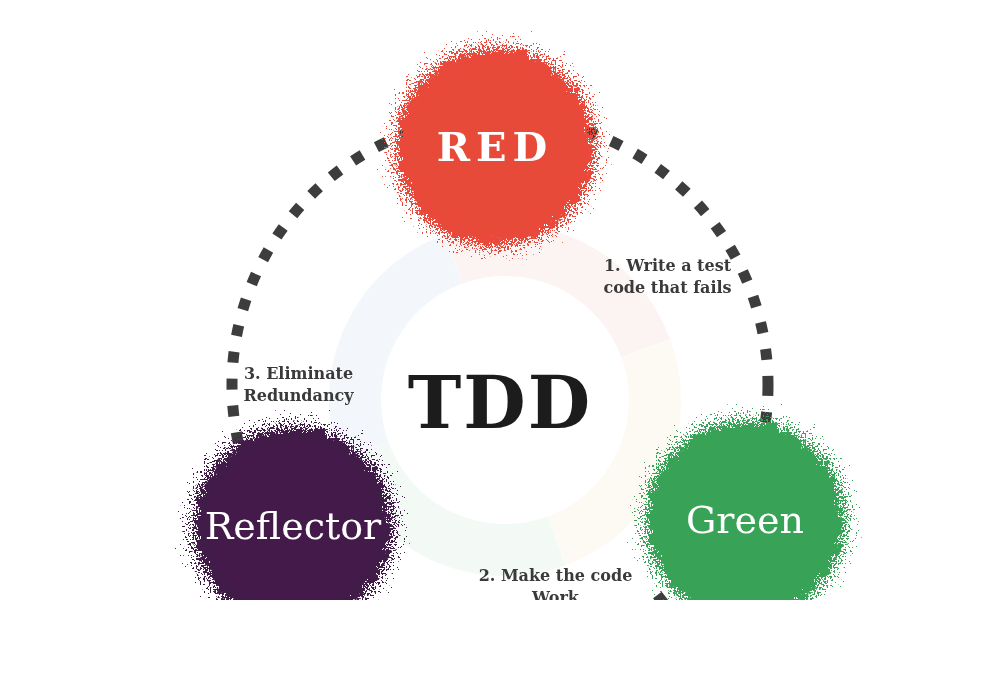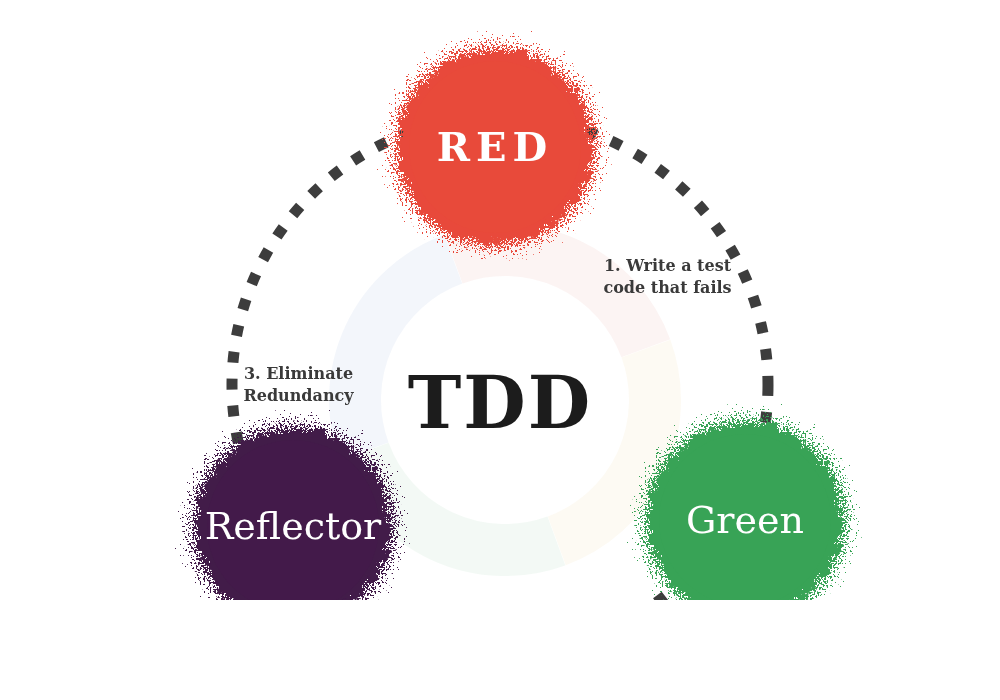--- a/index.html
+++ b/index.html
@@ -99,16 +99,18 @@
       <circle r="95" filter="url(#rough)" fill="#431a4a"></circle>
       <circle r="86" fill="#431a4a"></circle>
       <text y="13" class="node-label node-label-reflector">Reflector</text>
     </g>
   </svg>
 
   <div class="diagram-title">TDD</div>
 
   <div class="step-label step-1">1. Write a test
 code that fails</div>
+  <div class="step-label step-2">2. Make the code
+Work</div>
   <div class="step-label step-3">3. Eliminate
 Redundancy</div>
 
 </div>
 
 </body></html>

